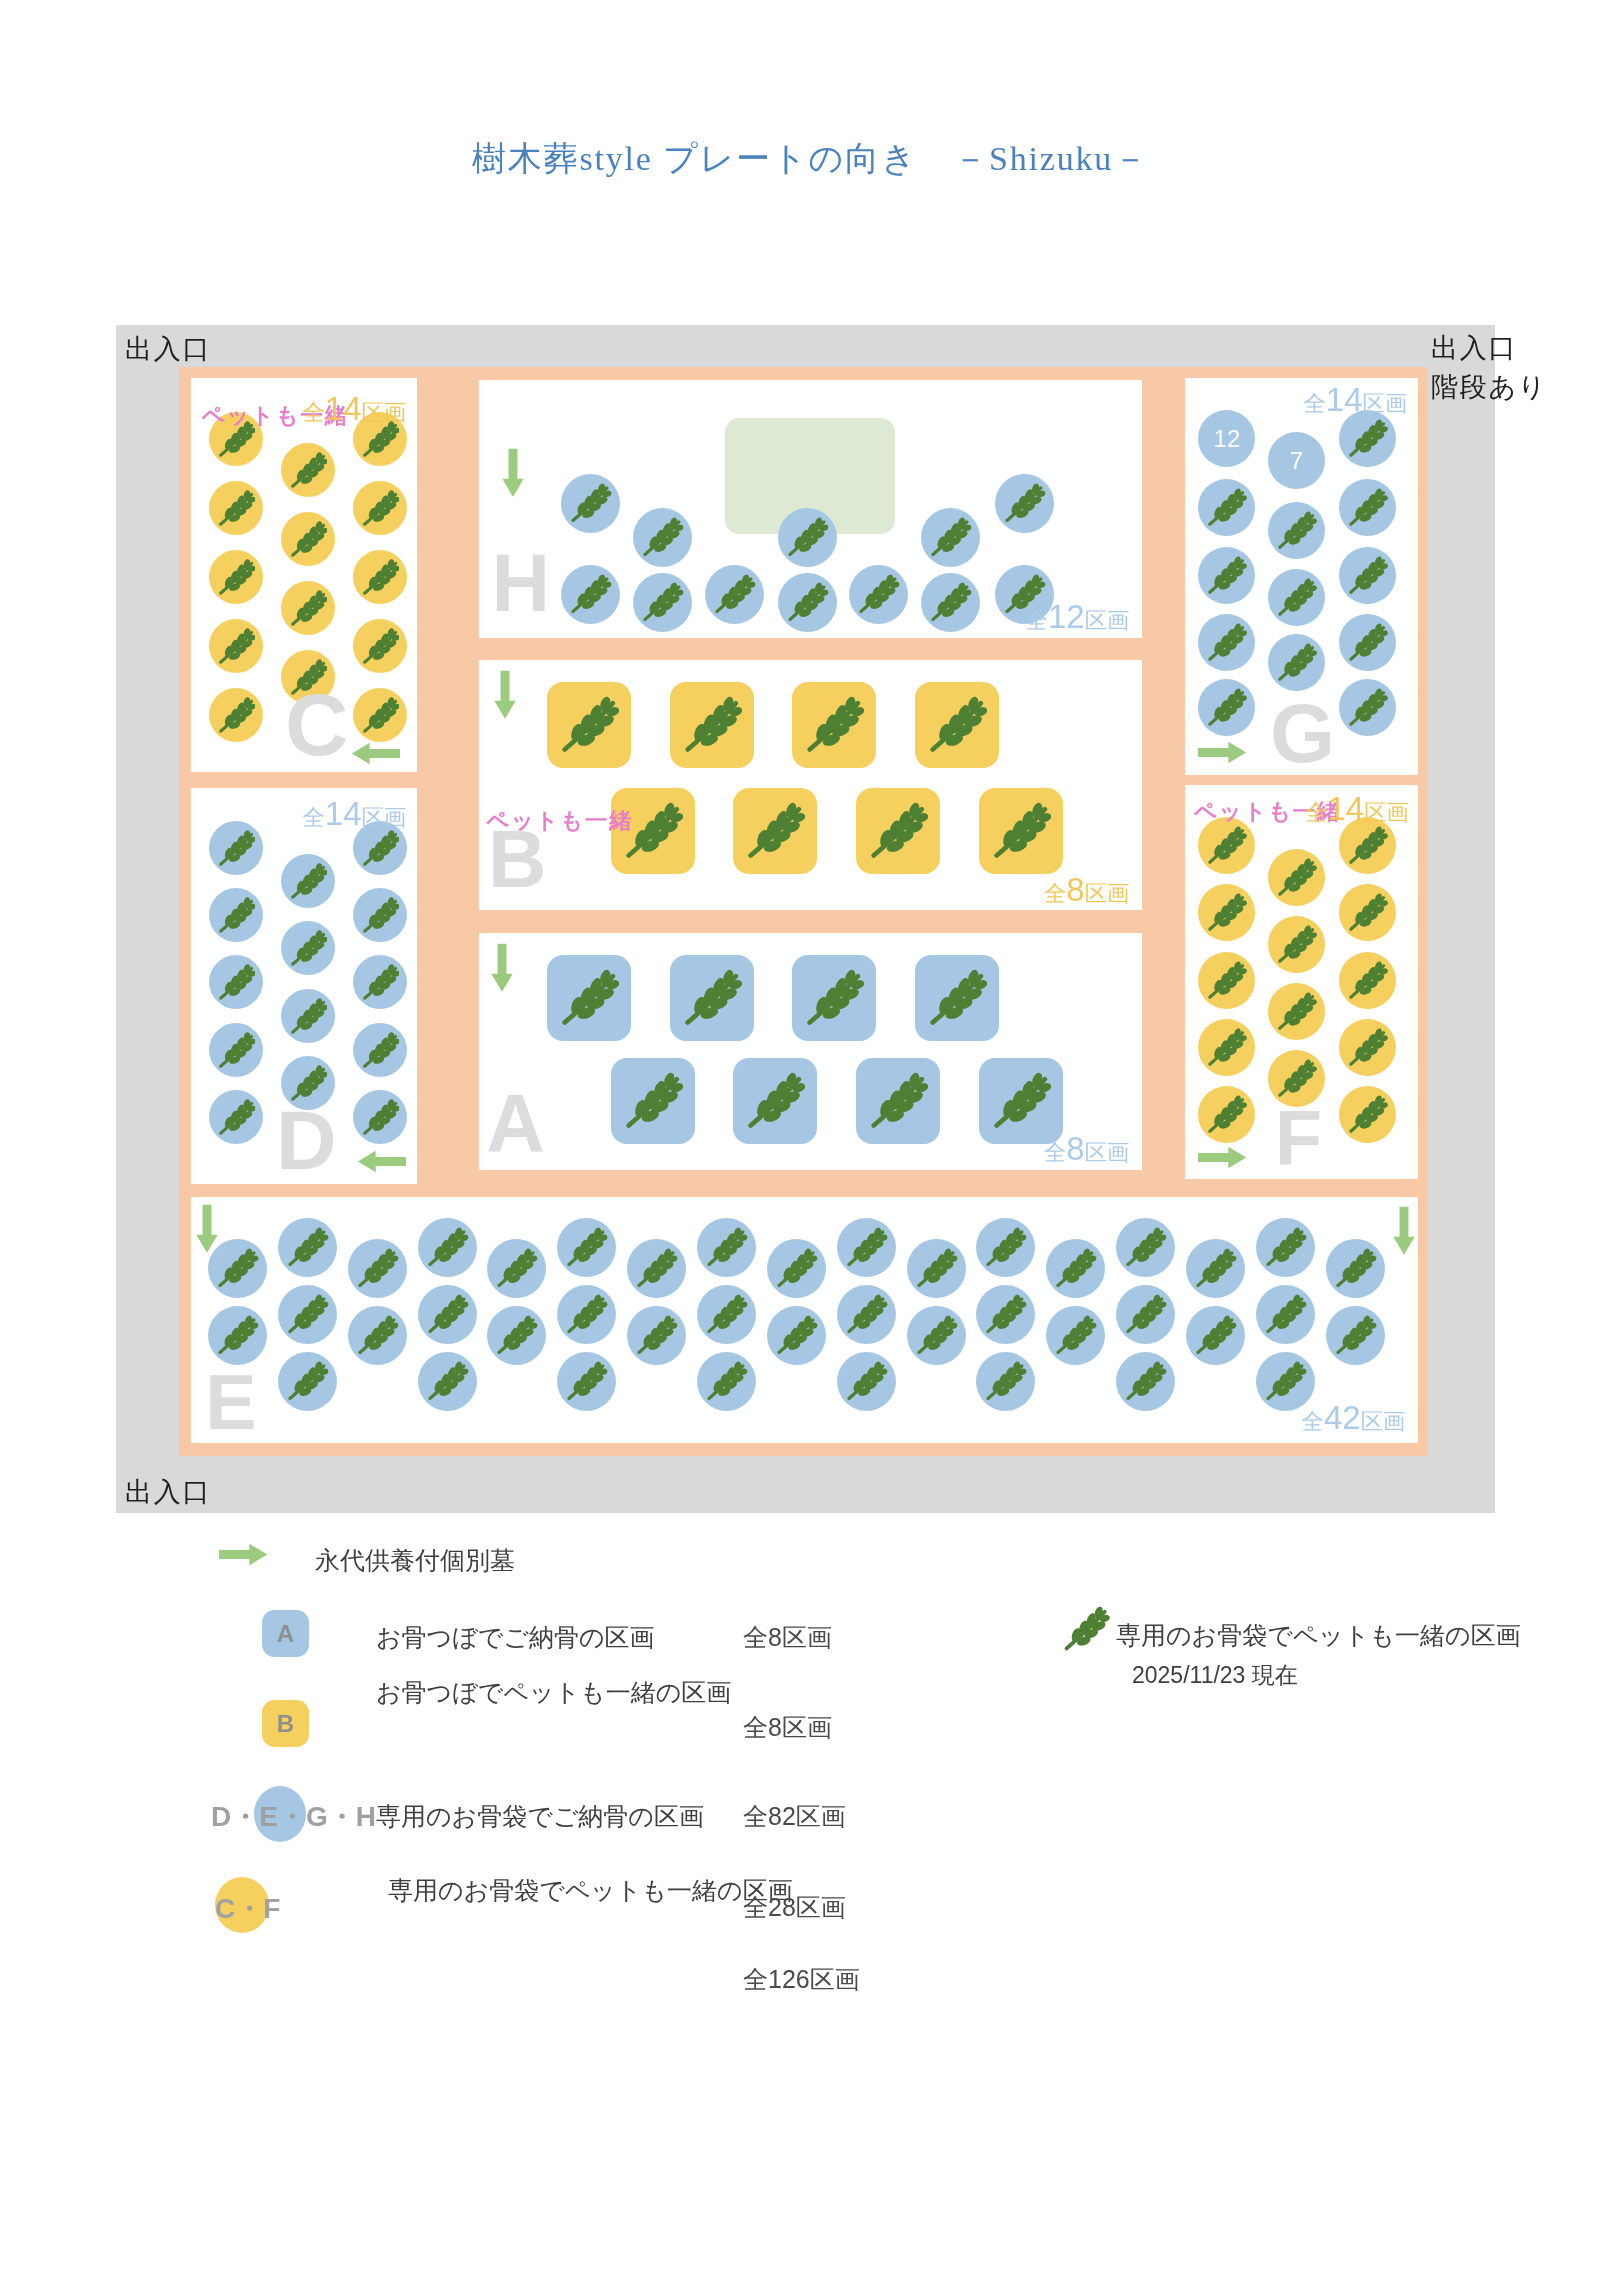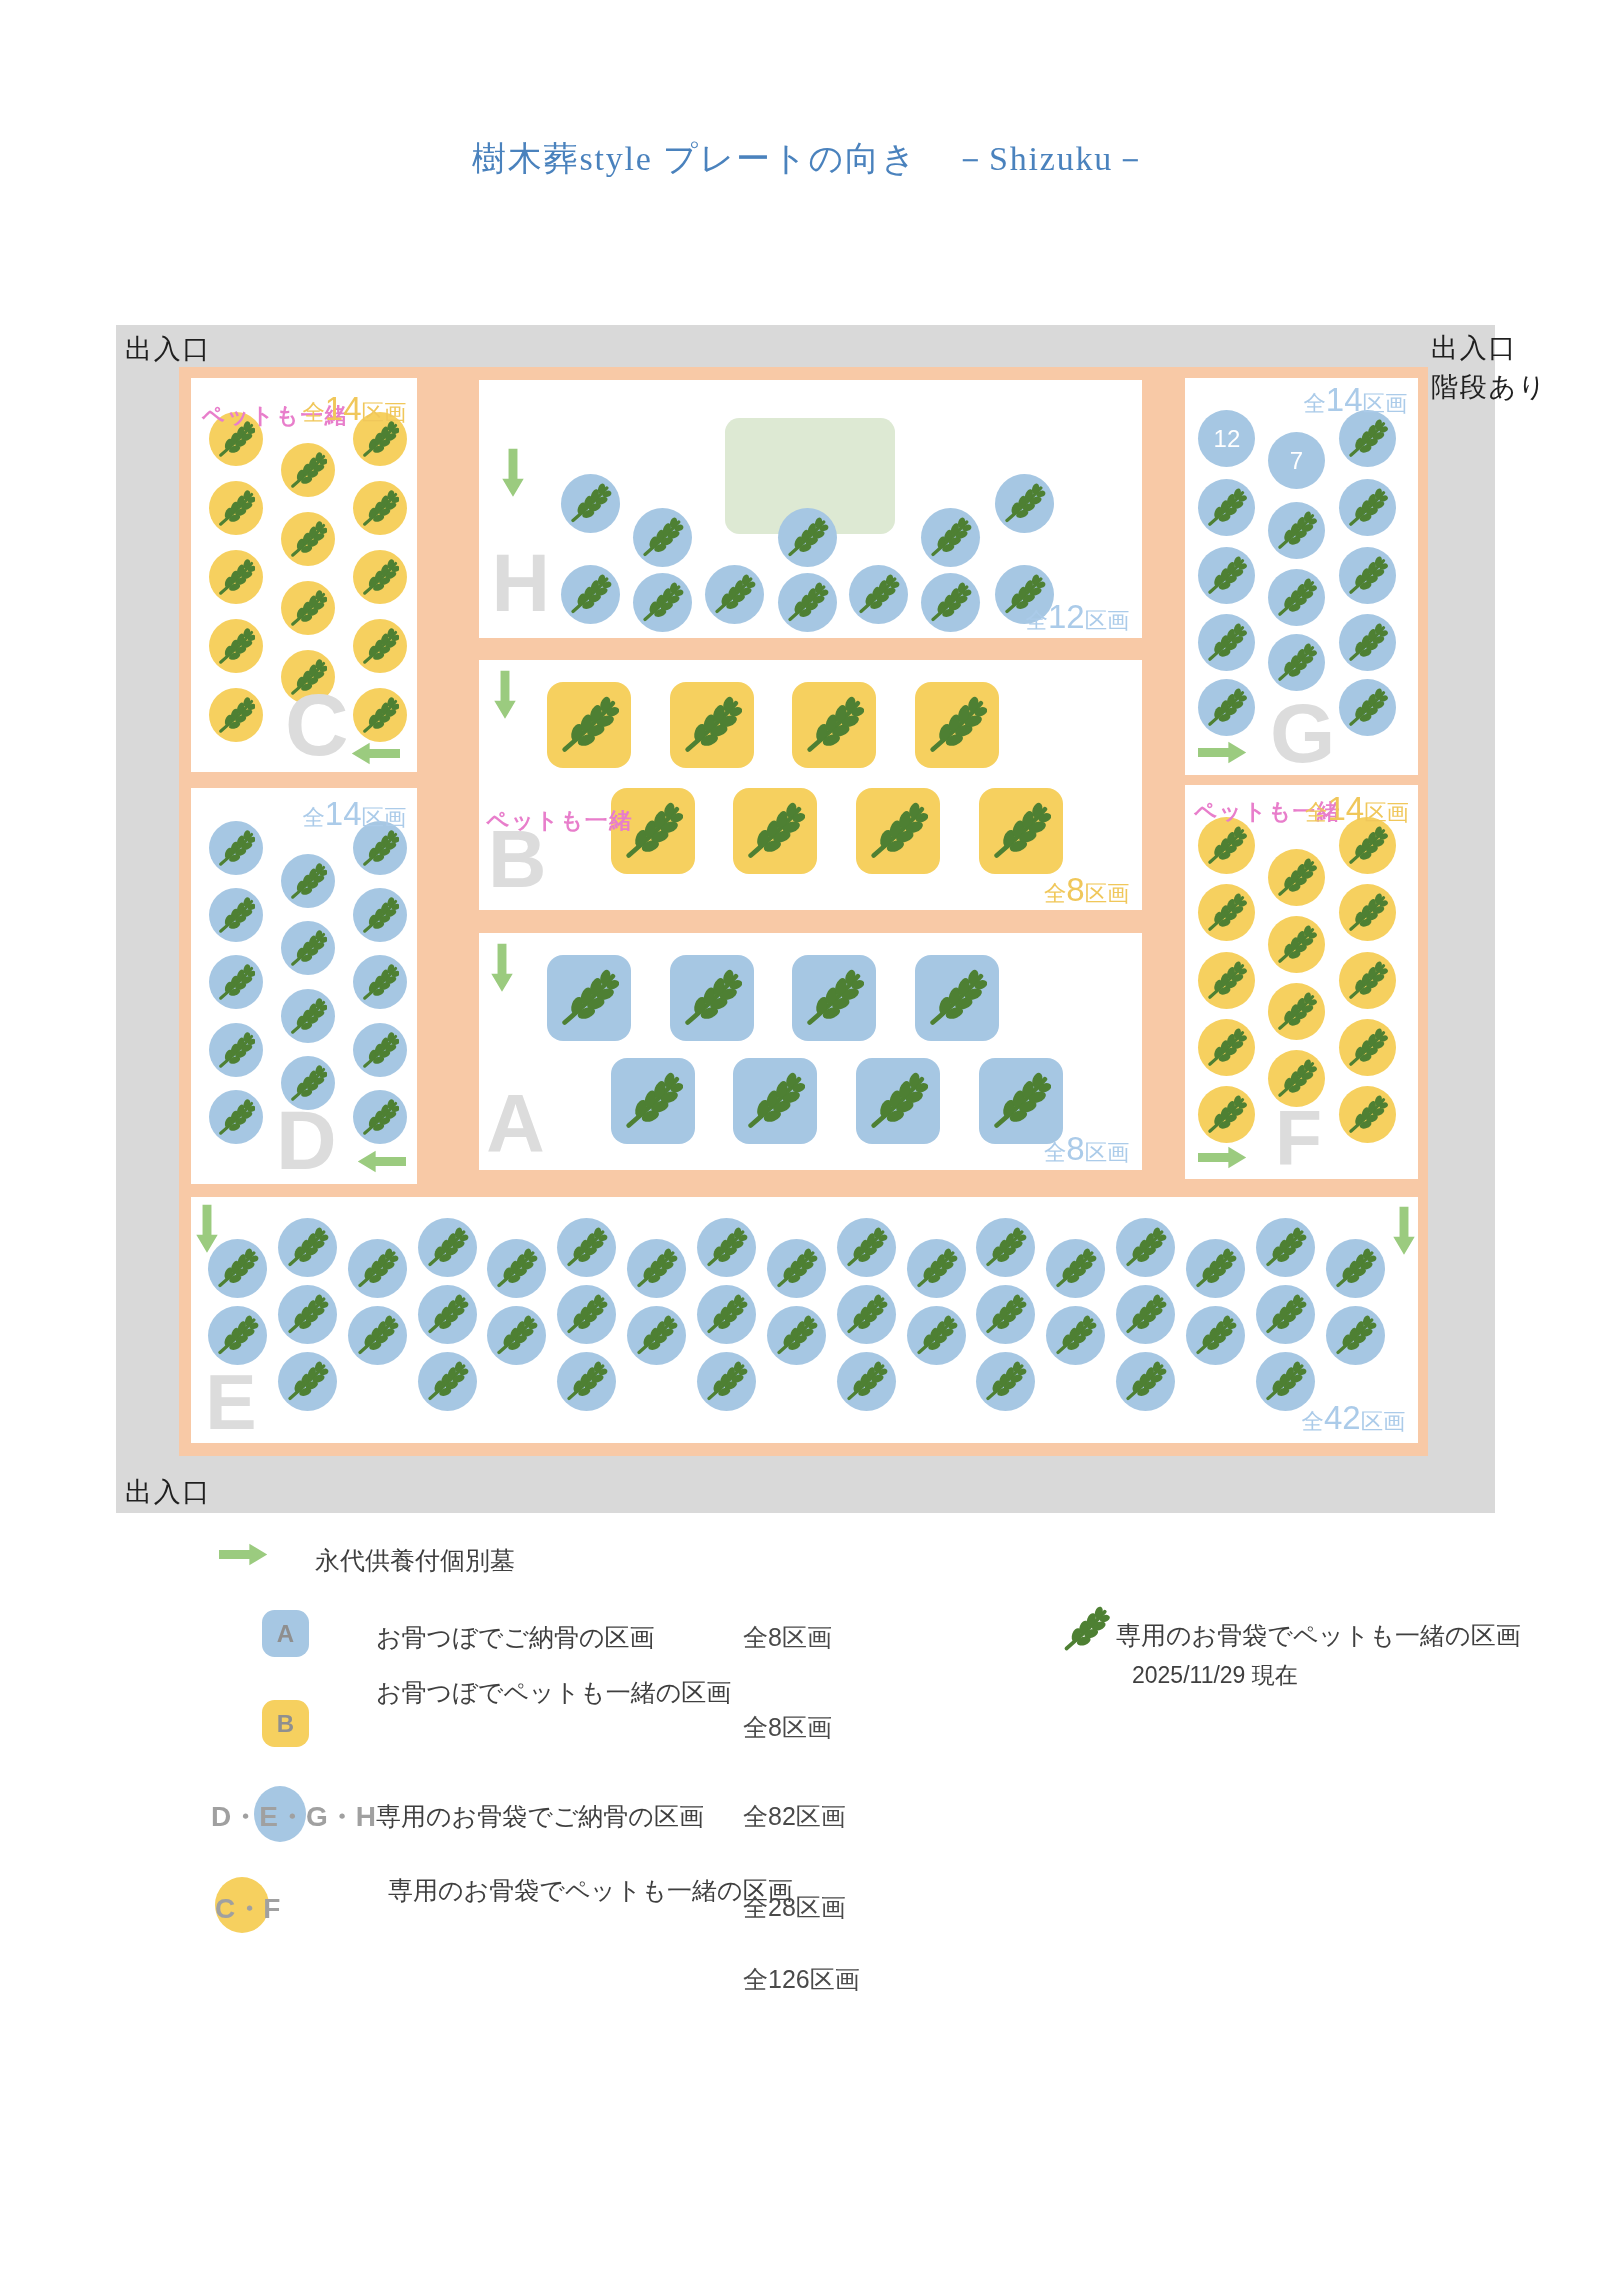--- a/index.html
+++ b/index.html
@@ -850,16 +850,16 @@
   <span class="lg-letters" style="left:215px;top:1890px;">C・F</span>
   <span class="lg-label" style="top:1874px;margin-left:12px;">専用のお骨袋でペットも一緒の区画</span>
   <span class="lg-count" style="top:1891px;">全28区画</span>
 
   <span class="lg-total">全126区画</span>
 
   <svg class="abs" style="left:1062px;top:1605px;width:48px;height:48px;" viewBox="0 0 64 64">
       <use href="#leaf-sym"></use>
     </svg>
   <span class="lg-reserved-label">専用のお骨袋でペットも一緒の区画</span>
-  <span class="lg-date">2025/11/29 現在</span>
+  <span class="lg-date">2025/11/23 現在</span>
 
 </div>
 
 
 </body></html>

